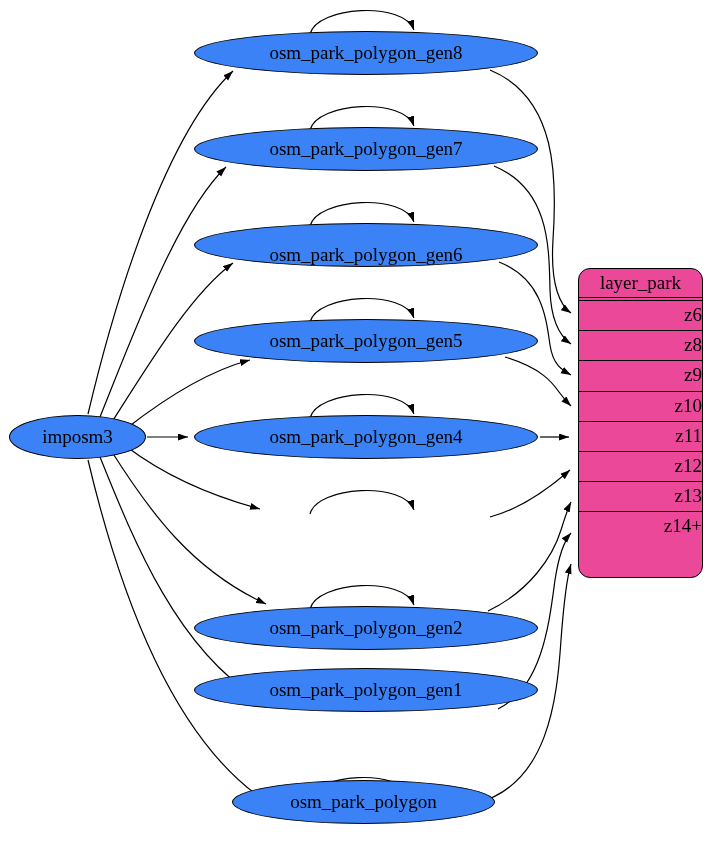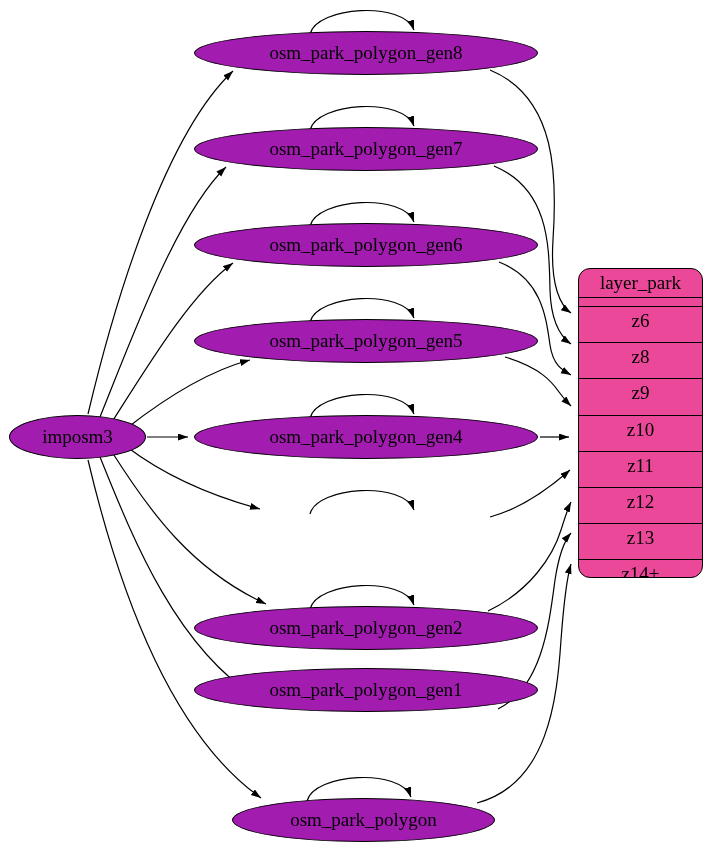--- a/index.html
+++ b/index.html
@@ -8,21 +8,21 @@
     width:707px;height:851px;
     background:#ffffff;
     font-family:"Liberation Serif","DejaVu Serif",serif;
     overflow:hidden;
   }
   #edges{position:absolute;left:0;top:0;z-index:1;}
   .ellipse{
     position:absolute;z-index:2;
     border:1.4px solid #000;
     border-radius:50%;
-    background:#a21caf;
+    background:#3b82f6;
     display:flex;align-items:center;justify-content:center;
     font-size:19px;color:#000;
     box-sizing:border-box;
     white-space:nowrap;
   }
   #layer-table{
     position:absolute;z-index:2;
     left:578px;top:268px;width:125px;height:310px;
     background:#ec4899;
     border:1.4px solid #000;
@@ -31,22 +31,23 @@
     overflow:hidden;
     font-size:19px;color:#000;
     text-align:center;
   }
   .tbl-header{
     height:28px;line-height:28px;
     border-bottom:1.3px solid #000;
   }
   .tbl-row{
     height:27.2px;line-height:27px;
-    margin-top:8px;
+    margin-top:2px;
     border-top:1.3px solid #000;
+    text-align:right;
   }
 </style>
 </head>
 <body>
 
 <div id="canvas">
 
   <svg id="edges" width="707" height="851" viewBox="0 0 707 851">
     <defs>
       <marker id="arrow" markerUnits="userSpaceOnUse" markerWidth="12" markerHeight="9" refX="10" refY="3.5" orient="auto">
@@ -90,36 +91,36 @@
   <div class="ellipse" style="left:9px;top:415px;width:137px;height:44px;">
     <span>imposm3</span>
   </div>
 
   <div class="ellipse" style="left:194px;top:31px;width:344px;height:44px;">
     <span>osm_park_polygon_gen8</span>
   </div>
   <div class="ellipse" style="left:194px;top:127px;width:344px;height:44px;">
     <span>osm_park_polygon_gen7</span>
   </div>
-  <div class="ellipse" style="left:194px;top:223px;width:344px;height:44px;">
+  <div class="ellipse" style="left:194px;top:223px;width:344px;height:44px;align-items:flex-end;">
     <span>osm_park_polygon_gen6</span>
   </div>
   <div class="ellipse" style="left:194px;top:319px;width:344px;height:44px;">
     <span>osm_park_polygon_gen5</span>
   </div>
   <div class="ellipse" style="left:194px;top:415px;width:344px;height:44px;">
     <span>osm_park_polygon_gen4</span>
   </div>
   <div class="ellipse" style="left:194px;top:606px;width:344px;height:44px;">
     <span>osm_park_polygon_gen2</span>
   </div>
   <div class="ellipse" style="left:194px;top:668px;width:344px;height:44px;">
     <span>osm_park_polygon_gen1</span>
   </div>
-  <div class="ellipse" style="left:232px;top:798px;width:263px;height:44px;">
+  <div class="ellipse" style="left:232px;top:780px;width:263px;height:44px;">
     <span>osm_park_polygon</span>
   </div>
 
   <div id="layer-table">
     <div class="tbl-header">layer_park</div>
     <div class="tbl-row">z6</div>
     <div class="tbl-row">z8</div>
     <div class="tbl-row">z9</div>
     <div class="tbl-row">z10</div>
     <div class="tbl-row">z11</div>

